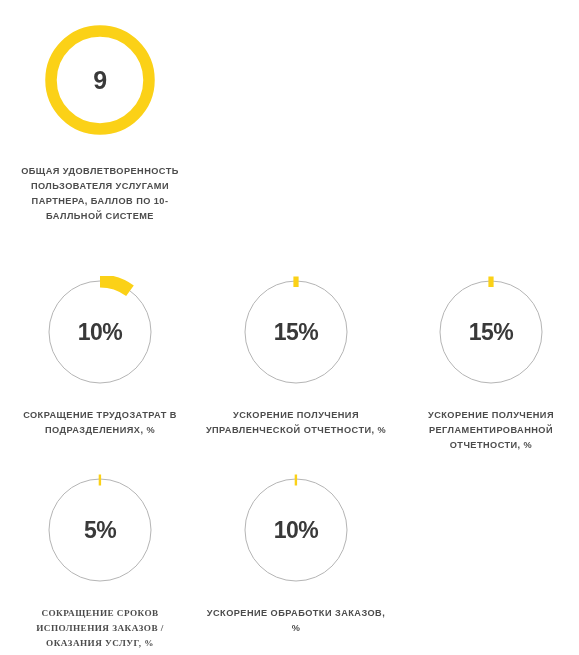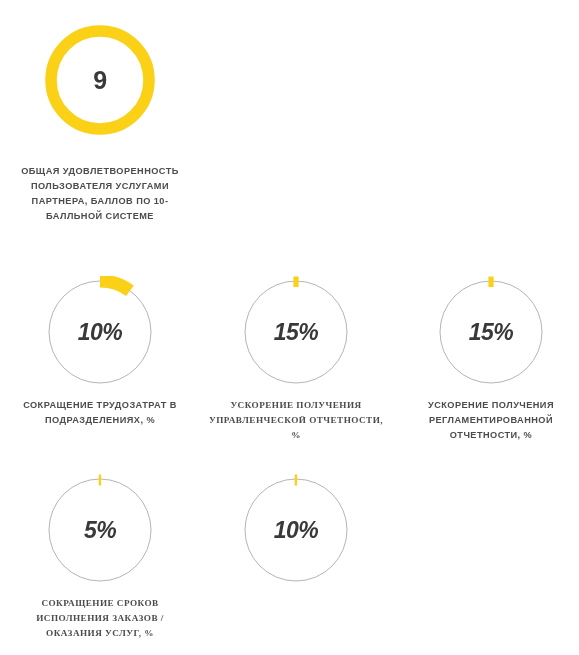--- a/index.html
+++ b/index.html
@@ -56,28 +56,27 @@
     height: 120px;
   }
   .cell-hero .gauge-value {
     font-size: 25px;
   }
 
   
   .cell-small .gauge {
     width: 112px;
     height: 112px;
-    font-style: italic;
   }
   .cell-small .gauge-value {
     font-size: 23px;
   }
 
   .caption {
-    margin-top: 10px;
+    margin-top: 20px;
     text-align: center;
     font-size: 9.2px;
     font-weight: bold;
     line-height: 1.62;
     color: #4c4c4c;
     letter-spacing: 0.45px;
     text-transform: uppercase;
     width: 182px;
   }
 
@@ -124,21 +123,21 @@
   </div>
 
   <div class="cell cell-small" id="cell-mgmt-reporting">
     <div class="gauge">
       <svg viewBox="0 0 112 112" width="112" height="112">
         <circle cx="56" cy="56" r="51" fill="none" stroke="#b5b5b5" stroke-width="1"></circle>
         <rect x="53.4" y="0.5" width="5.2" height="10.5" fill="#fbd117"></rect>
       </svg>
       <div class="gauge-value" style="color: rgb(57, 57, 57);">15%</div>
     </div>
-    <div class="caption" style="color: rgb(76, 76, 76); font-family: Liberation Serif, serif;">УСКОРЕНИЕ ПОЛУЧЕНИЯ УПРАВЛЕНЧЕСКОЙ ОТЧЕТНОСТИ, %</div>
+    <div class="caption" style="color: rgb(76, 76, 76);">УСКОРЕНИЕ ПОЛУЧЕНИЯ УПРАВЛЕНЧЕСКОЙ ОТЧЕТНОСТИ, %</div>
   </div>
 
   <div class="cell cell-small" id="cell-reg-reporting">
     <div class="gauge">
       <svg viewBox="0 0 112 112" width="112" height="112">
         <circle cx="56" cy="56" r="51" fill="none" stroke="#b5b5b5" stroke-width="1"></circle>
         <rect x="53.4" y="0.5" width="5.2" height="10.5" fill="#fbd117"></rect>
       </svg>
       <div class="gauge-value" style="color: rgb(57, 57, 57);">15%</div>
     </div>
@@ -157,15 +156,16 @@
   </div>
 
   <div class="cell cell-small" id="cell-order-proc">
     <div class="gauge">
       <svg viewBox="0 0 112 112" width="112" height="112">
         <circle cx="56" cy="56" r="51" fill="none" stroke="#b5b5b5" stroke-width="1"></circle>
         <rect x="54.7" y="0.5" width="2.4" height="11" fill="#fbd117"></rect>
       </svg>
       <div class="gauge-value" style="color: rgb(57, 57, 57);">10%</div>
     </div>
+    <div class="caption" style="color: rgb(76, 76, 76);">УСКОРЕНИЕ ОБРАБОТКИ ЗАКАЗОВ, %</div>
   </div>
 
 </div>
 
 </body></html>

